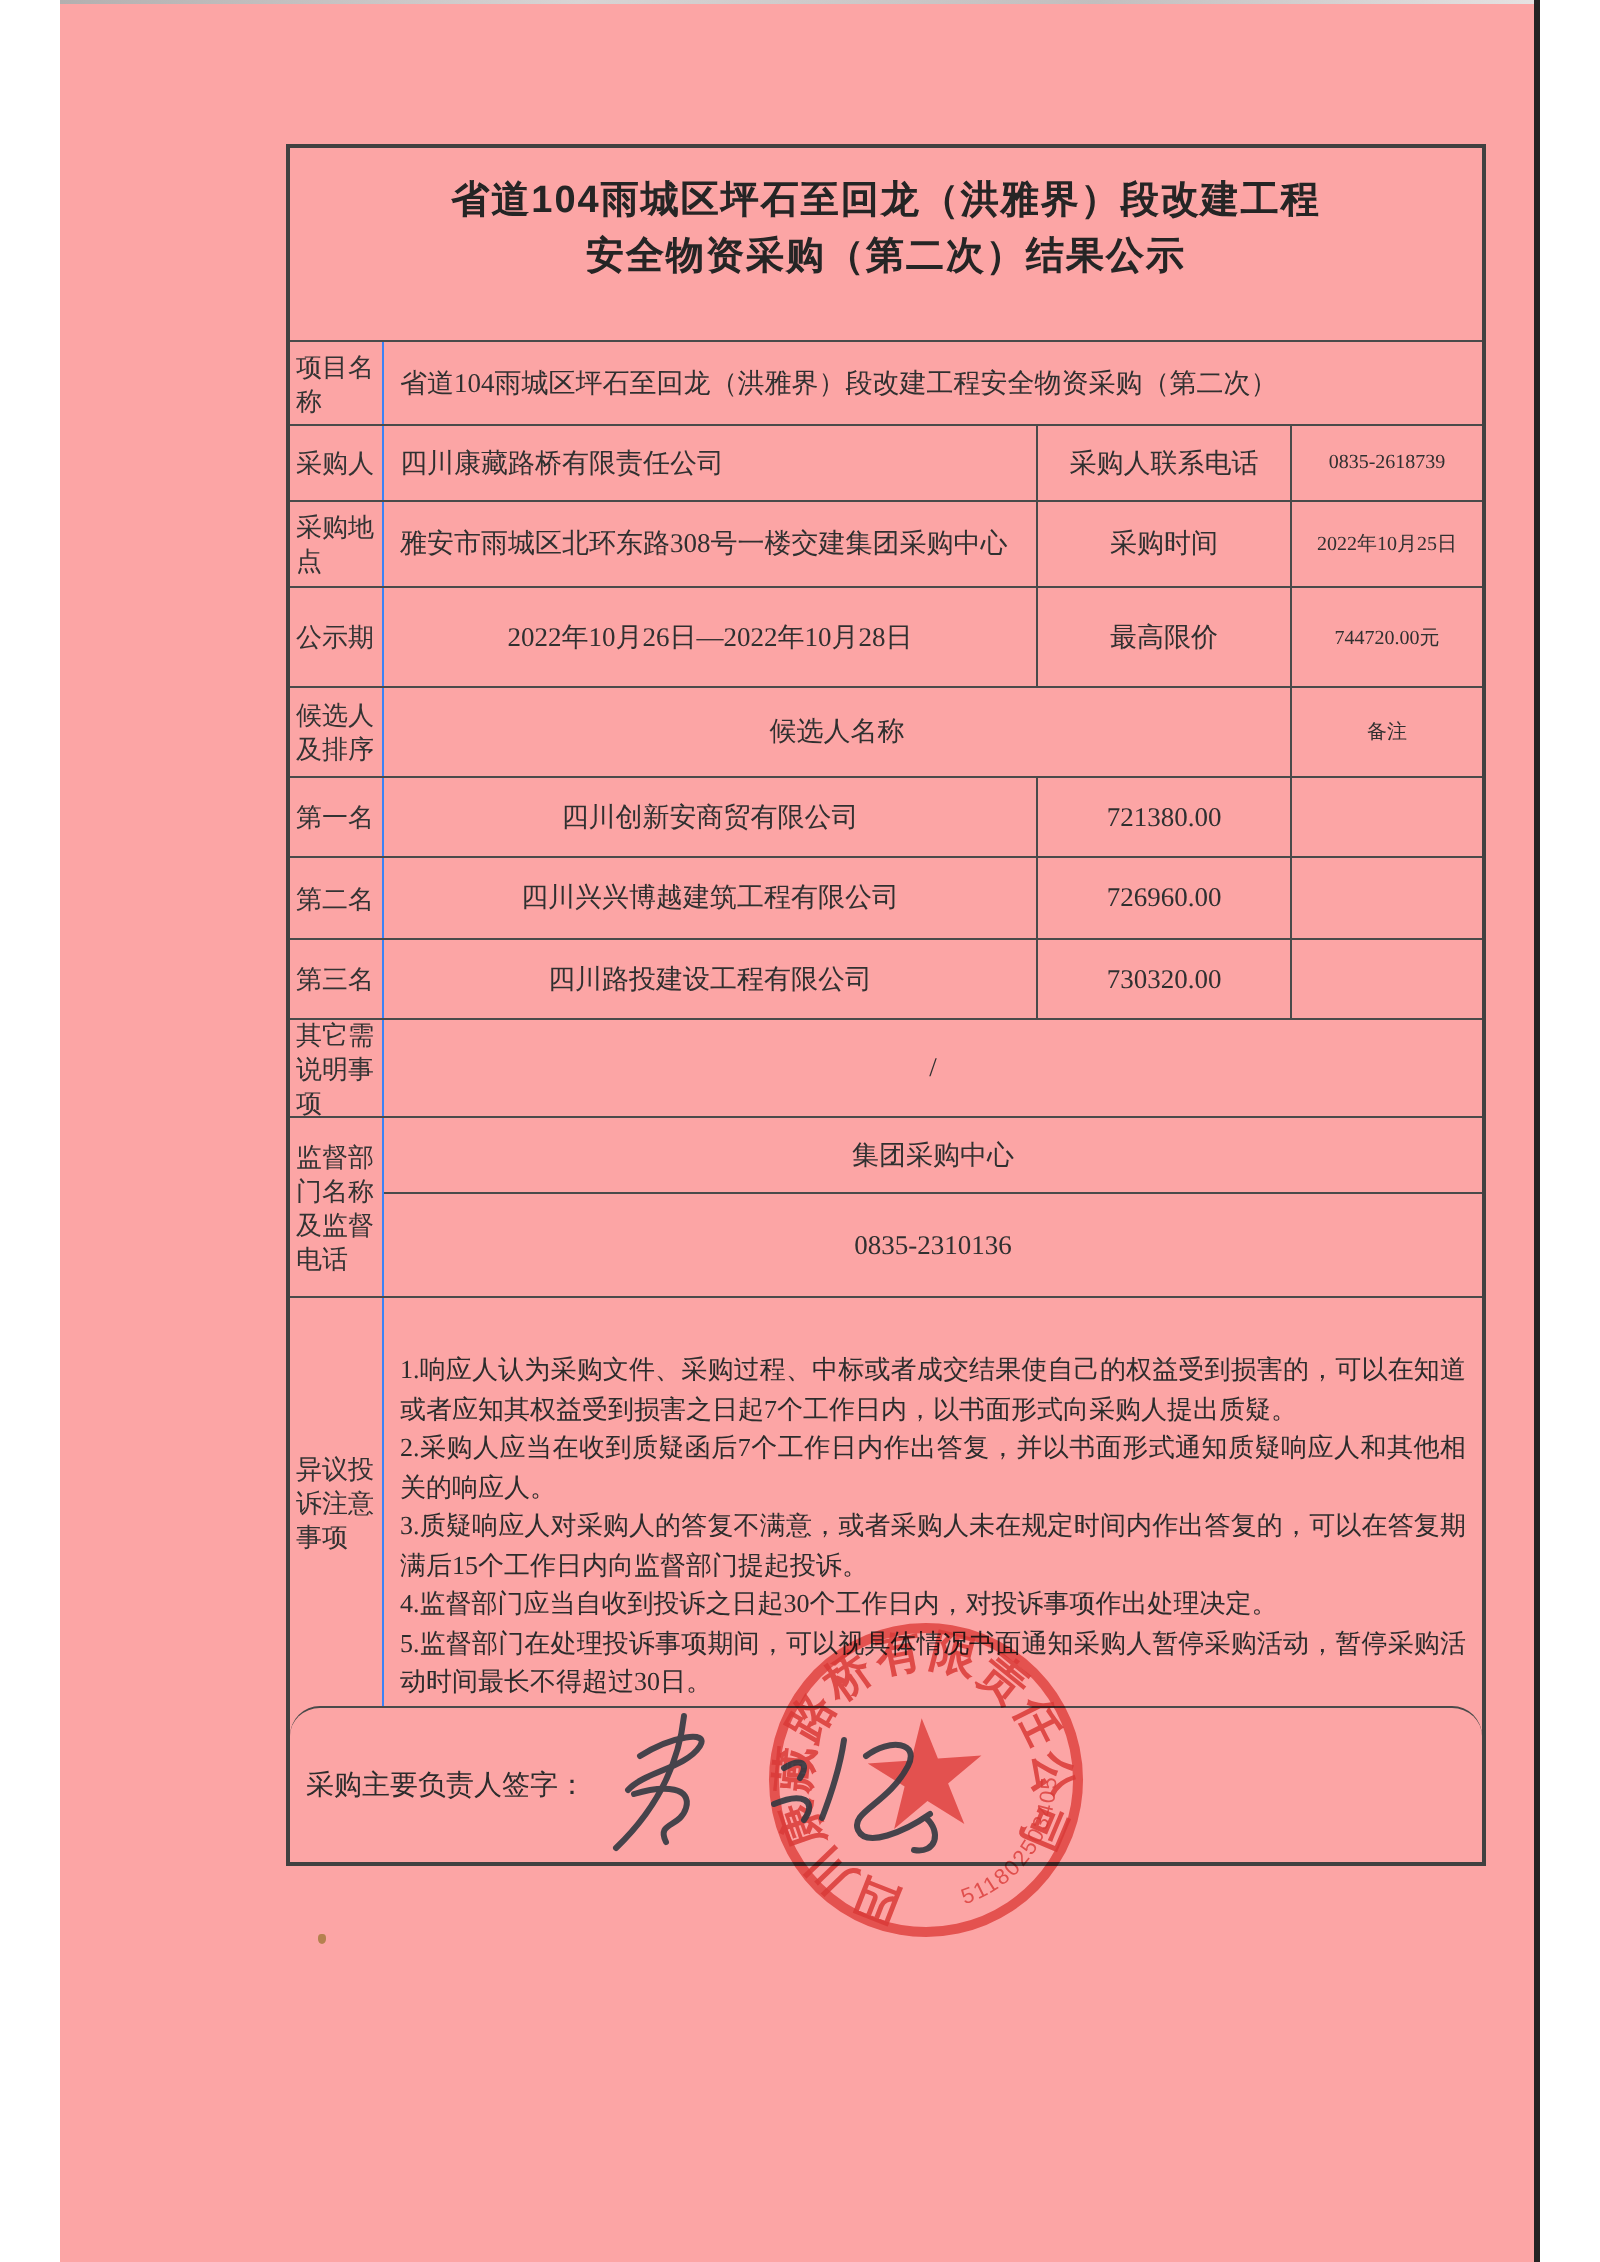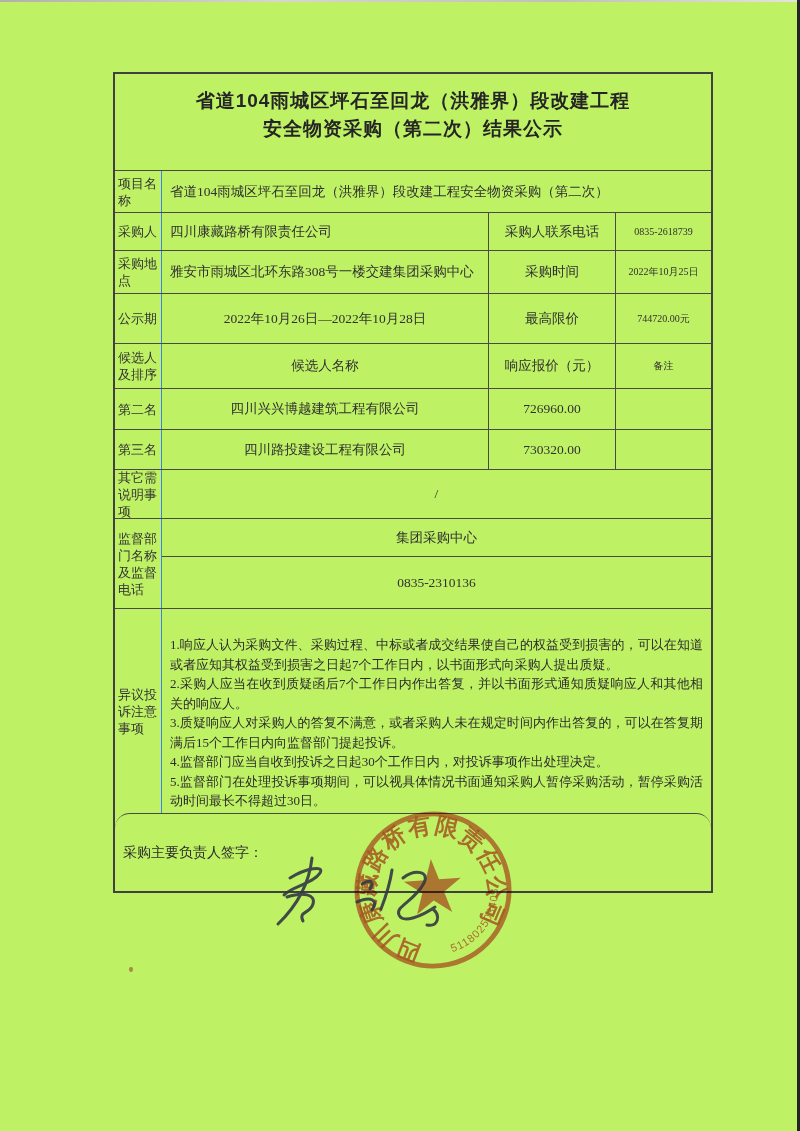--- a/index.html
+++ b/index.html
@@ -1,19 +1,19 @@
 <!DOCTYPE html>
 <html><head>
 <meta charset="utf-8">
 <style>
   * { margin:0; padding:0; box-sizing:border-box; }
   html,body { background:#ffffff; }
   .page {
-    position:relative; width:800px; height:1131px; margin:0 auto;
-    background:#bef264; overflow:hidden;
+    position:relative; width:740px; height:1131px; margin:0 auto;
+    background:#fca5a5; overflow:hidden;
     font-family:"Liberation Serif", serif; color:#2e2e2e;
   }
   .edge-top { position:absolute; top:0; left:0; right:0; height:2px;
     background:linear-gradient(90deg,#b3afaf 0%,#d8d4d4 35%,#c2bebe 70%,#e6e2e2 100%); }
   .edge-right { position:absolute; top:0; right:0; width:3px; height:1131px; background:#242424; }
 
   .doc-table { position:absolute; left:113px; top:72px; width:600px;
     border:2px solid #414141; background:transparent; }
   .r { display:flex; border-top:1px solid #4a4a4a; align-items:stretch; }
   .r.first { border-top:none; }
@@ -90,24 +90,29 @@
     <div class="r" style="height:50px;">
       <div class="lab">公示期</div>
       <div class="val center">2022年10月26日—2022年10月28日</div>
       <div class="c3">最高限价</div>
       <div class="c4">744720.00元</div>
     </div>
 
     <div class="r" style="height:45px;">
       <div class="lab">候选人及排序</div>
       <div class="val center">候选人名称</div>
-      <div class="c3">响应报价（元）</div>
       <div class="c4">备注</div>
     </div>
 
+    <div class="r" style="height:40px;">
+      <div class="lab">第一名</div>
+      <div class="val center">四川创新安商贸有限公司</div>
+      <div class="c3">721380.00</div>
+      <div class="c4"></div>
+    </div>
     <div class="r" style="height:41px;">
       <div class="lab">第二名</div>
       <div class="val center">四川兴兴博越建筑工程有限公司</div>
       <div class="c3">726960.00</div>
       <div class="c4"></div>
     </div>
     <div class="r" style="height:40px;">
       <div class="lab">第三名</div>
       <div class="val center">四川路投建设工程有限公司</div>
       <div class="c3">730320.00</div>

